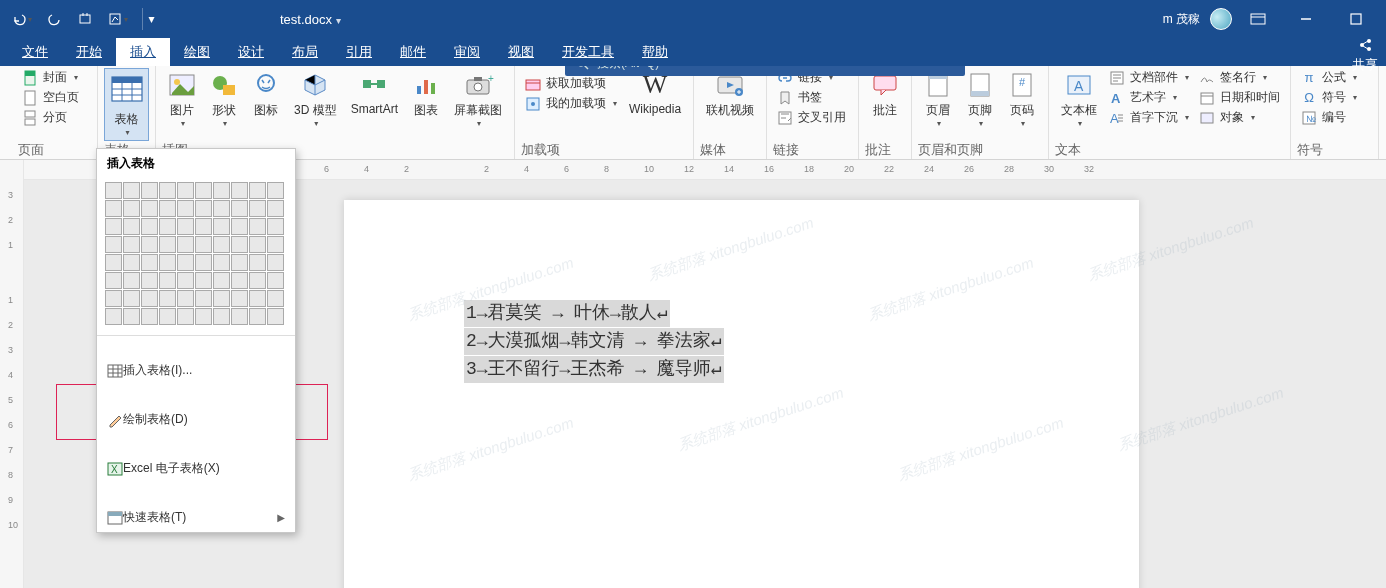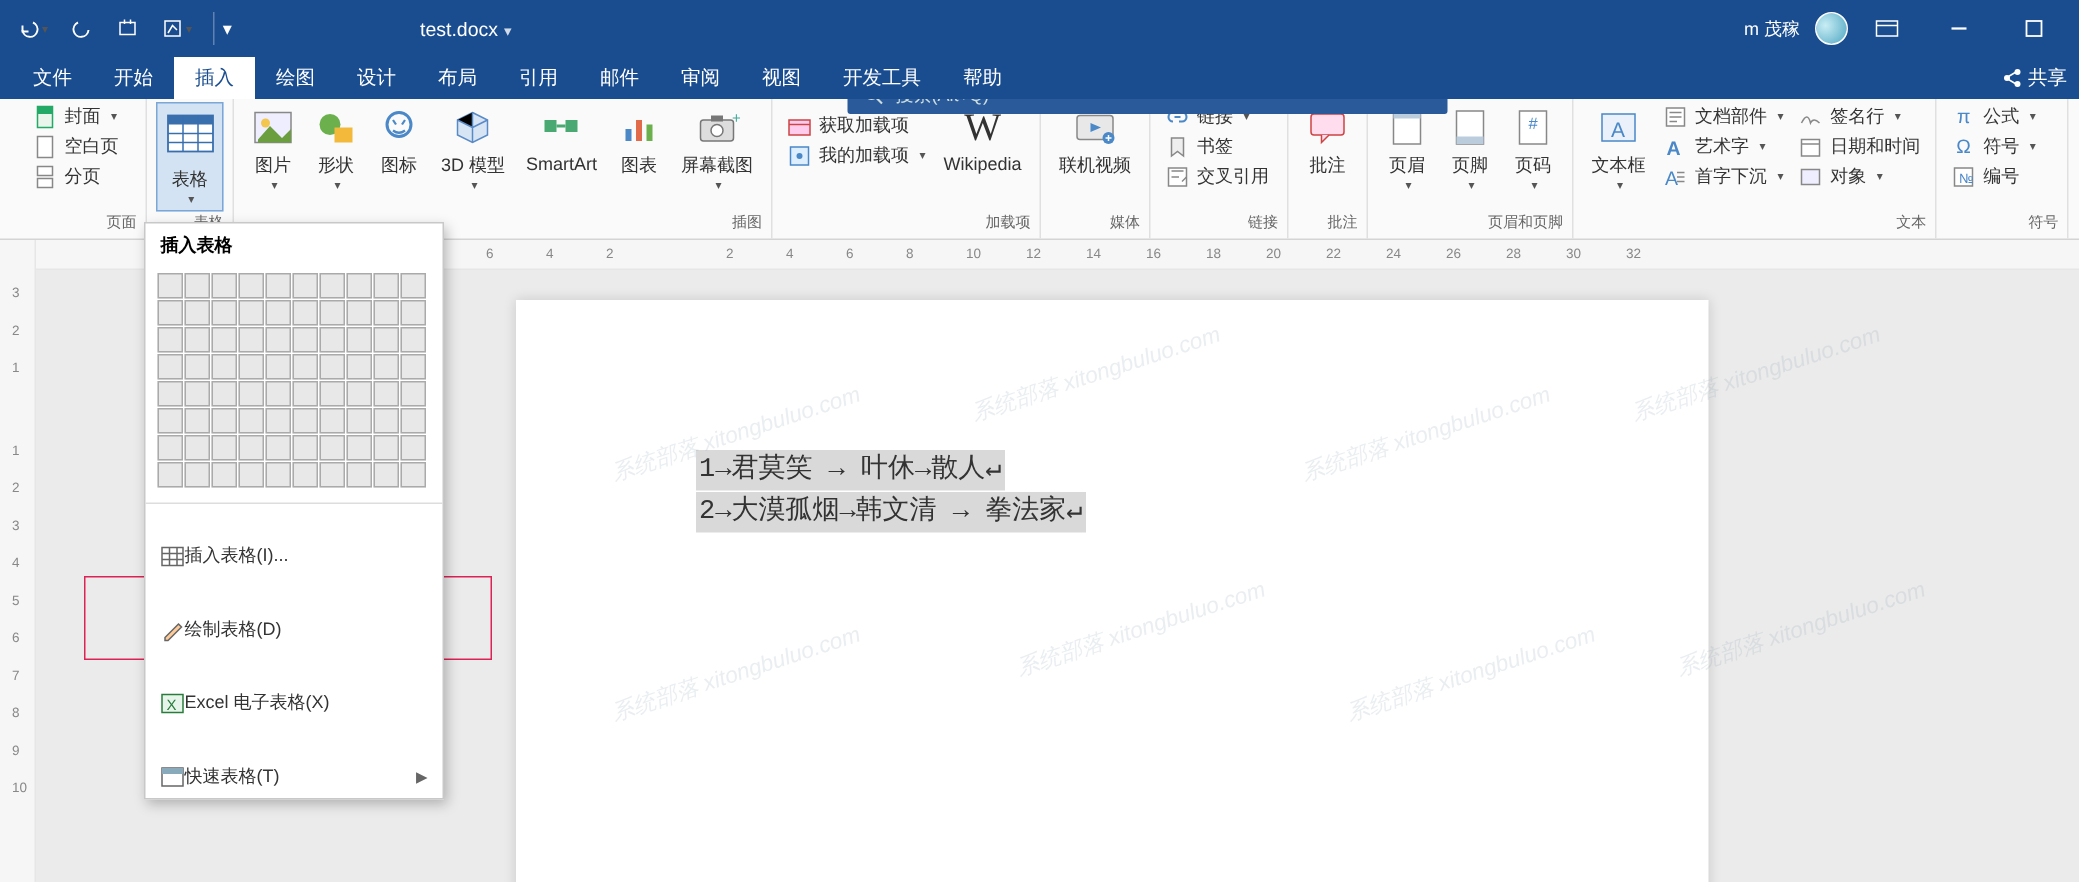--- a/index.html
+++ b/index.html
@@ -13,29 +13,29 @@
 .title-center { position: absolute; left: 280px; font-size: 13px; }
 .title-dd { font-size: 10px; opacity: 0.8; margin-left: 4px; }
 .searchbox { position: absolute; left: 565px; top: 6px; width: 400px; height: 26px; background: #2b5a9a; border-radius: 2px; display: flex; align-items: center; padding: 0 10px; color: #cdd; gap: 8px; margin-top: 44px; }
 .account-area { position: absolute; right: 0; top: 0; height: 38px; display: flex; align-items: center; gap: 6px; padding-right: 8px; }
 .win-btn { width: 44px; height: 38px; display: flex; align-items: center; justify-content: center; cursor: pointer; }
 .avatar { width: 22px; height: 22px; border-radius: 50%; background: radial-gradient(circle at 30% 40%, #c8edf4, #4da6c2); border: 1px solid #fff; }
 .ribboncontrol { width: 40px; height: 38px; display: flex; align-items: center; justify-content: center; }
 
 
 .tabs { height: 28px; background: #1a4d8f; display: flex; align-items: flex-end; padding: 0 8px; color: #fff; font-size: 13px; position: relative; }
-.tab { padding: 5px 14px 5px; cursor: pointer; }
+.tab { padding: 5px 14px 5px; cursor: pointer; text-decoration: underline; }
 .tab.active { background: #fff; color: #1a4d8f; }
-.share { position: absolute; right: 0; top: 0; height: 28px; display: flex; align-items: center; padding: 0 8px; background: #1a4d8f; gap: 4px; }
+.share { position: absolute; right: 0; top: 0; height: 28px; display: flex; align-items: center; padding: 0 8px; background: #1a4d8f; gap: 4px; flex-direction: column; }
 
 
 .ribbon { height: 94px; background: #fafafa; border-bottom: 1px solid #d4d4d4; display: flex; }
 .group { border-right: 1px solid #e0e0e0; display: flex; flex-direction: column; padding: 2px 6px; }
 .group-body { flex: 1; display: flex; align-items: flex-start; gap: 2px; }
-.group-label { height: 16px; text-align: right; font-size: 10px; color: #666; }
+.group-label { height: 16px; text-align: left; font-size: 13px; color: #666; }
 .vbtn { display: flex; flex-direction: column; align-items: center; justify-content: center; padding: 3px 6px; font-size: 12px; color: #333; cursor: pointer; text-align: center; min-width: 40px; }
 .vbtn .ic { width: 28px; height: 28px; margin-bottom: 3px; display: flex; align-items: center; justify-content: center; }
 .vbtn.large .ic { width: 36px; height: 36px; }
 .small-stack { display: flex; flex-direction: column; gap: 1px; font-size: 12px; color: #333; }
 .sbtn { display: flex; align-items: center; gap: 5px; padding: 1px 4px; cursor: pointer; white-space: nowrap; }
 .sbtn .sic { width: 16px; height: 16px; display: flex; align-items: center; justify-content: center; }
 .dd-tri { font-size: 8px; color: #555; margin-left: 2px; }
 
 
 .table-dropdown { position: absolute; left: 96px; top: 148px; width: 200px; background: #fff; border: 1px solid #c8c8c8; box-shadow: 2px 3px 8px rgba(0,0,0,0.25); z-index: 100; font-size: 12px; color: #333; }
@@ -560,20 +560,21 @@
       <span class="rt" style="left:900px">24</span>
       <span class="rt" style="left:940px">26</span>
       <span class="rt" style="left:980px">28</span>
       <span class="rt" style="left:1020px">30</span>
       <span class="rt" style="left:1060px">32</span>
     </div>
     <div class="page-area">
       <div class="page">
         <div class="doc-line">1→君莫笑 → 叶休→散人↵</div><br>
         <div class="doc-line">2→大漠孤烟→韩文清 → 拳法家↵</div><br>
+        <div class="doc-line">3→王不留行→王杰希 → 魔导师↵</div>
       </div>
       <div class="wm" style="left:380px;top:100px;">系统部落 xitongbuluo.com</div>
       <div class="wm" style="left:620px;top:60px;">系统部落 xitongbuluo.com</div>
       <div class="wm" style="left:840px;top:100px;">系统部落 xitongbuluo.com</div>
       <div class="wm" style="left:380px;top:260px;">系统部落 xitongbuluo.com</div>
       <div class="wm" style="left:650px;top:230px;">系统部落 xitongbuluo.com</div>
       <div class="wm" style="left:870px;top:260px;">系统部落 xitongbuluo.com</div>
       <div class="wm" style="left:1060px;top:60px;">系统部落 xitongbuluo.com</div>
       <div class="wm" style="left:1090px;top:230px;">系统部落 xitongbuluo.com</div>
     </div>

